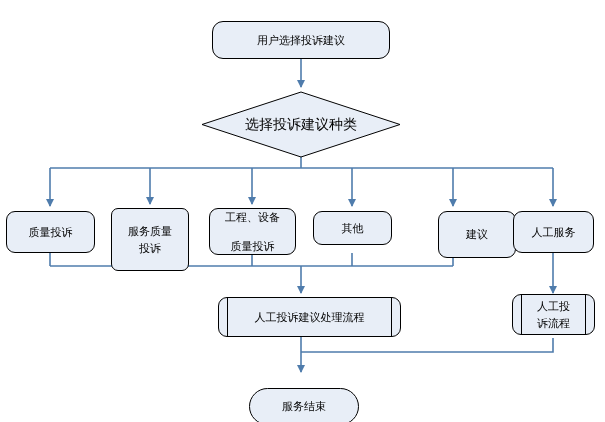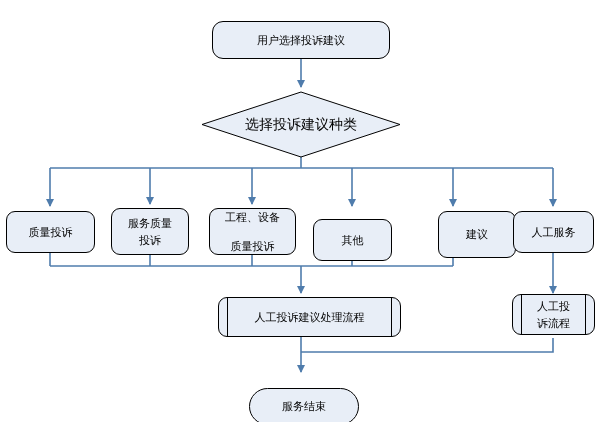--- a/index.html
+++ b/index.html
@@ -118,31 +118,31 @@
     <svg width="200" height="67" viewBox="0 0 200 67">
       <polygon points="100,1 199,33.5 100,66 1,33.5" style="fill:var(--node-fill);stroke:var(--node-border);stroke-width:1;"></polygon>
     </svg>
     <div class="diamond-label">选择投诉建议种类</div>
   </div>
 
   <div class="node" style="left:6px;top:211px;width:89px;height:42px;">
     <span class="line">质量投诉</span>
   </div>
 
-  <div class="node" style="left:111px;top:208px;width:78px;height:47px;">
+  <div class="node" style="left:111px;top:208px;width:78px;height:63px;border-radius:7px;">
     <span class="line">服务质量</span>
     <span class="line">投诉</span>
   </div>
 
   <div class="node" style="left:209px;top:208px;width:87px;height:47px;gap:12px;">
     <span class="line">工程、设备</span>
     <span class="line">质量投诉</span>
   </div>
 
-  <div class="node" style="left:313px;top:219px;width:79px;height:42px;">
+  <div class="node" style="left:313px;top:211px;width:79px;height:34px;">
     <span class="line">其他</span>
   </div>
 
   <div class="node" style="left:438px;top:211px;width:78px;height:47px;">
     <span class="line">建议</span>
   </div>
 
   <div class="node" style="left:513px;top:211px;width:81px;height:42px;">
     <span class="line">人工服务</span>
   </div>

